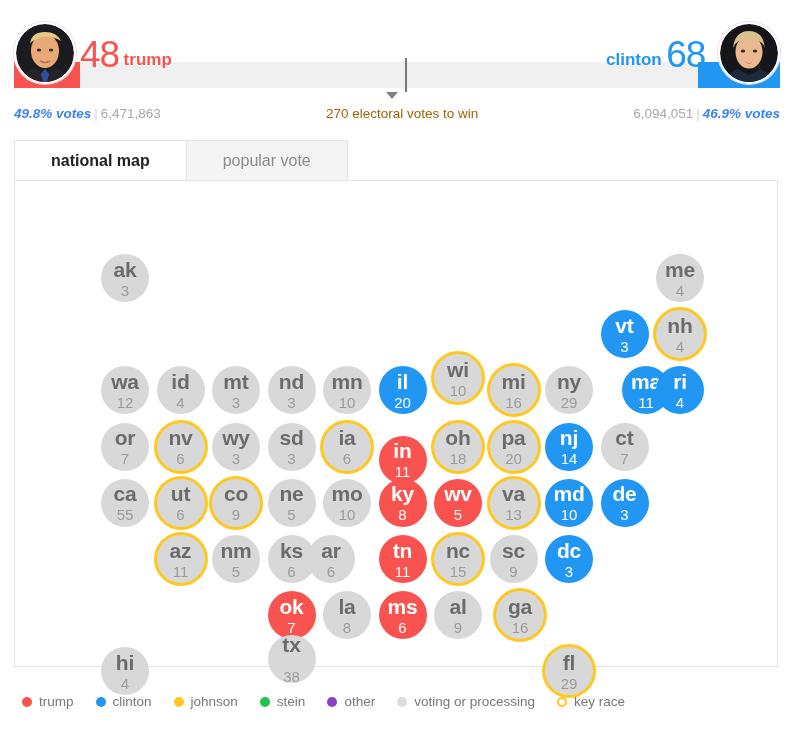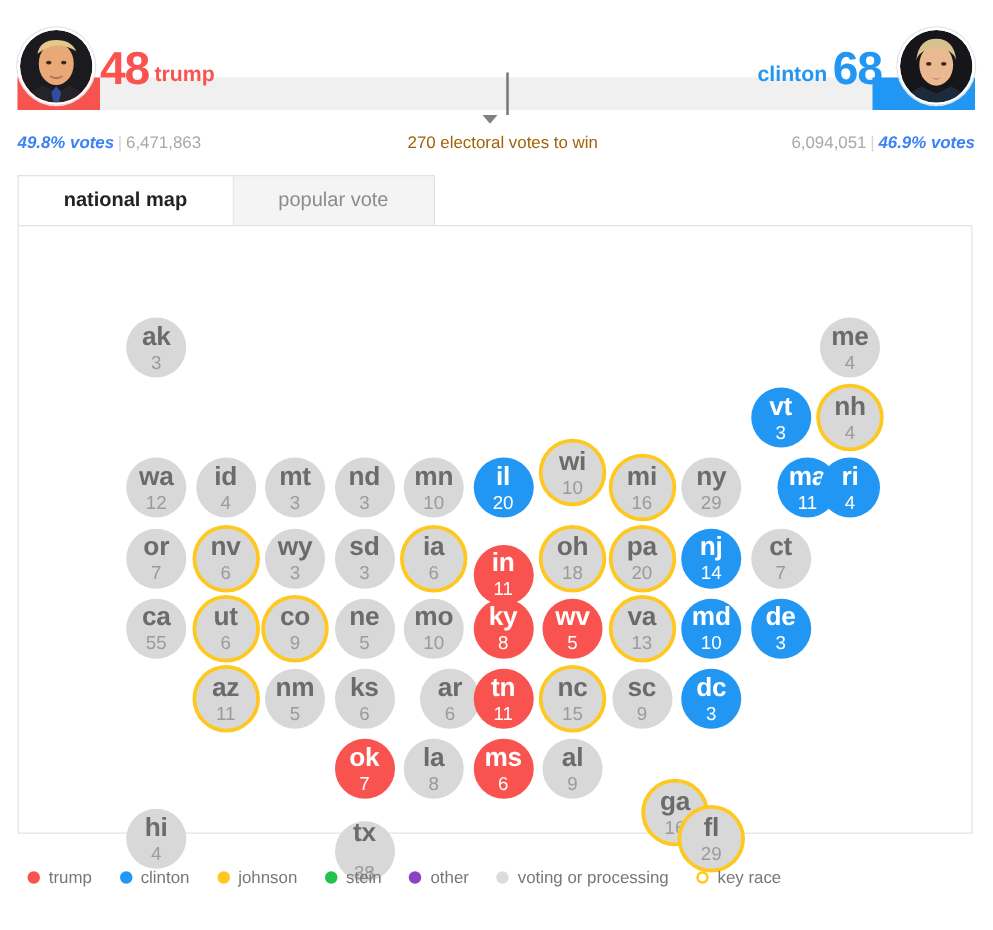--- a/index.html
+++ b/index.html
@@ -40,21 +40,21 @@
 
   .tally {
     position: absolute;
     top: 34px;
     font-weight: bold;
     white-space: nowrap;
     z-index: 5;
   }
   .tally .num {
     font-size: 37px;
-    font-weight: bold;
+    font-weight: normal;
     letter-spacing: -1px;
     vertical-align: -2px;
   }
   .tally .nm {
     font-size: 17px;
     font-weight: bold;
   }
   .tally.left  { left: 80px;  color: #f9534f; }
   .tally.right { left: 606px; color: #2196f3; text-align: right; }
 
@@ -445,21 +445,21 @@
             <span class="ev">11</span>
           </div>
           <div class="state none" style="left: 197px; top: 354px;">
             <span class="ab">nm</span>
             <span class="ev">5</span>
           </div>
           <div class="state none" style="left: 252.5px; top: 354px;">
             <span class="ab">ks</span>
             <span class="ev">6</span>
           </div>
-          <div class="state none" style="left: 321px; top: 354px;">
+          <div class="state none" style="left: 292px; top: 354px;">
             <span class="ab">ar</span>
             <span class="ev">6</span>
           </div>
           <div class="state trump" style="left: 363.5px; top: 354px;">
             <span class="ab">tn</span>
             <span class="ev">11</span>
           </div>
           <div class="state none key" style="left: 419px; top: 354px;">
             <span class="ab">nc</span>
             <span class="ev">15</span>
@@ -481,29 +481,29 @@
             <span class="ev">8</span>
           </div>
           <div class="state trump" style="left: 363.5px; top: 410.2px;">
             <span class="ab">ms</span>
             <span class="ev">6</span>
           </div>
           <div class="state none" style="left: 419px; top: 410.2px;">
             <span class="ab">al</span>
             <span class="ev">9</span>
           </div>
-          <div class="state none key" style="left: 501px; top: 410.2px; margin-top: 35px;">
+          <div class="state none key" style="left: 481px; top: 410.2px;">
             <span class="ab">ga</span>
             <span class="ev">16</span>
           </div>
           <div class="state none" style="left: 86px; top: 466.4px;">
             <span class="ab">hi</span>
             <span class="ev">4</span>
           </div>
-          <div class="state none" style="left: 252.5px; top: 476px; gap: 11px;">
+          <div class="state none" style="left: 252.5px; top: 454px; gap: 11px;">
             <span class="ab">tx</span>
             <span class="ev">38</span>
           </div>
           <div class="state none key" style="left: 530px; top: 466.4px;">
             <span class="ab">fl</span>
             <span class="ev">29</span>
           </div>
         </div>
     </div>
   </div>

